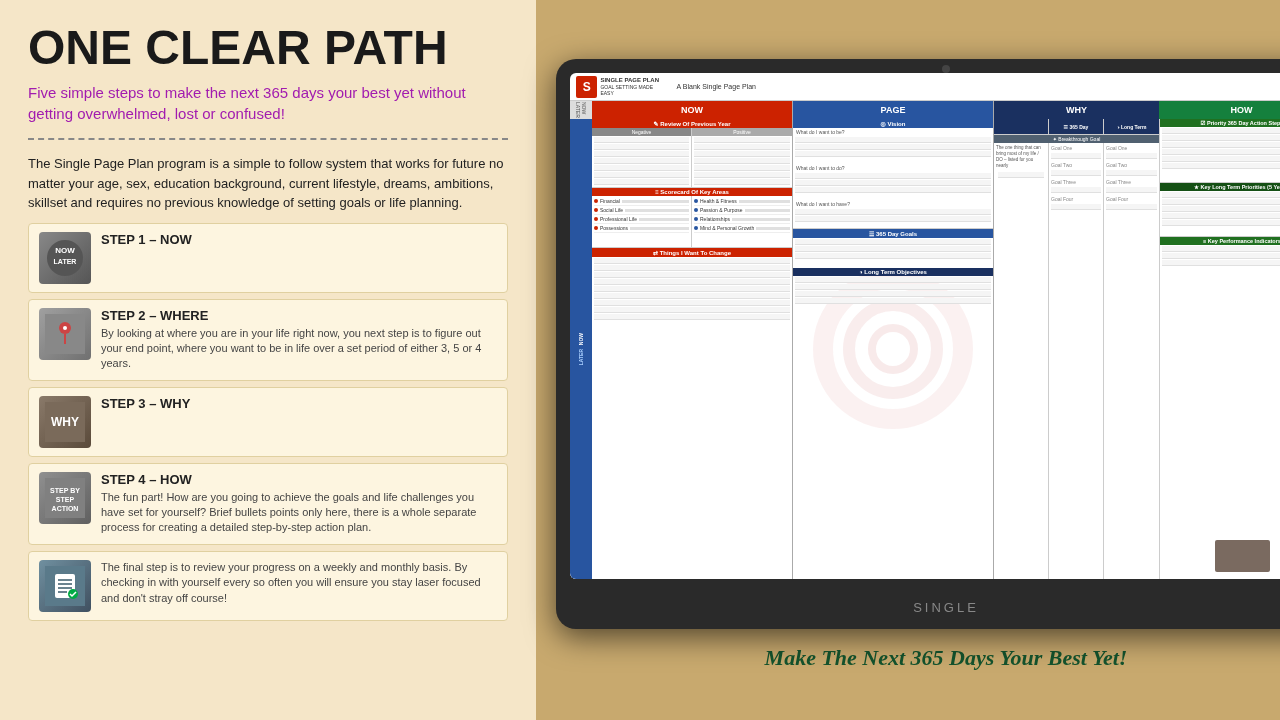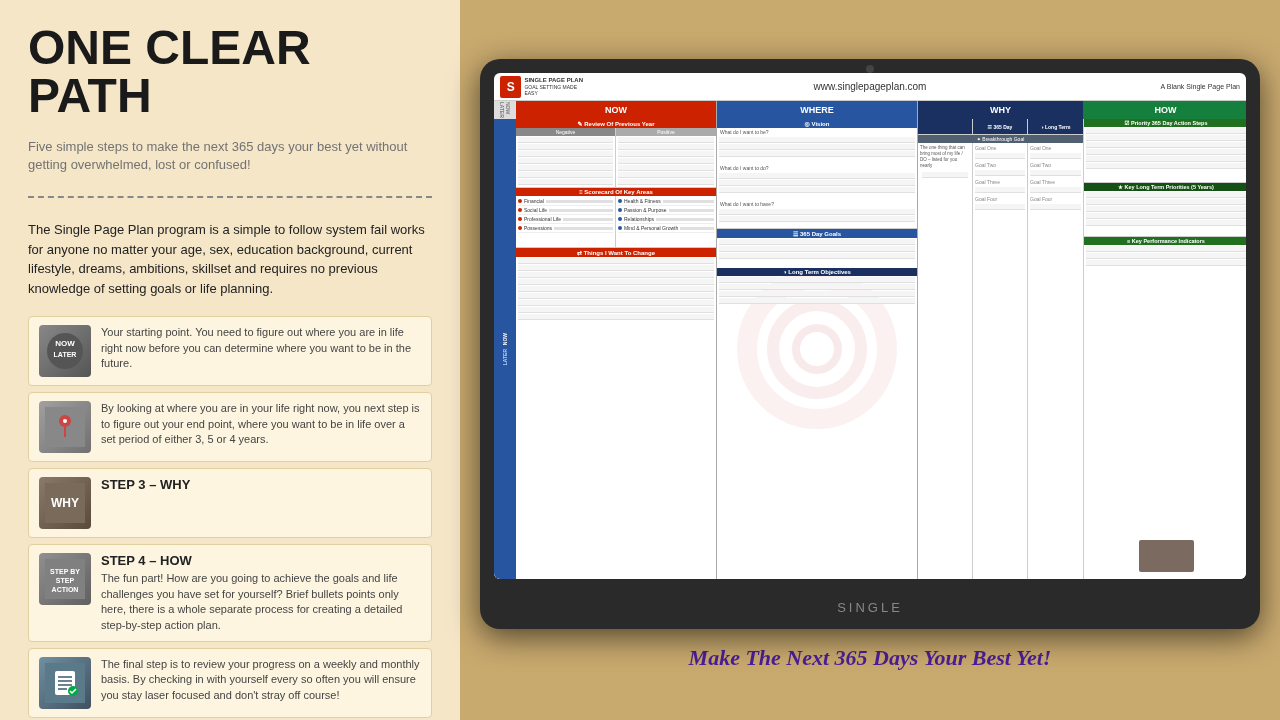--- a/index.html
+++ b/index.html
@@ -7,42 +7,42 @@
       width: 1280px;
       height: 720px;
       overflow: hidden;
       font-family: Arial, sans-serif;
       background: #c8a96e;
       display: flex;
     }
 
     
     .left-panel {
-      width: 460px;
+      width: 536px;
       height: 720px;
       background: #f5e6c8;
       padding: 24px 28px;
       display: flex;
       flex-direction: column;
-      gap: 18px;
+      gap: 10px;
       flex-shrink: 0;
     }
 
     .main-title {
       font-size: 48px;
       font-weight: 900;
       color: #1a1a1a;
       line-height: 1.0;
       text-transform: uppercase;
       font-family: Impact, Arial, sans-serif;
     }
 
     .subtitle {
-      font-size: 13px;
-      color: #737373;
+      font-size: 15px;
+      color: #a21caf;
       line-height: 1.4;
     }
 
     .divider {
       border: none;
       border-top: 2px dashed #888;
       margin: 4px 0;
     }
 
     .description {
@@ -263,60 +263,61 @@
       height: 3px;
       background: #e0e0e0;
     }
 
     
     .bottom-tagline {
       text-align: center;
       font-size: 22px;
       font-style: italic;
       font-weight: bold;
-      color: #4c1d95;
+      color: #14532d;
       margin-top: 16px;
       font-family: Georgia, serif;
     }
 
   </style>
 </head>
 <body>
 
 <div class="left-panel">
   <h1 class="main-title">ONE CLEAR PATH</h1>
   <p class="subtitle">Five simple steps to make the next 365 days your best yet without getting overwhelmed, lost or confused!</p>
   <hr class="divider">
-  <p class="description">The Single Page Plan program is a simple to follow system fail works for anyone no matter your age, sex, education background, current lifestyle, dreams, ambitions, skillset and requires no previous knowledge of setting goals or life planning.</p>
+  <p class="description">The Single Page Plan program is a simple to follow system that works for future no matter your age, sex, education background, current lifestyle, dreams, ambitions, skillset and requires no previous knowledge of setting goals or life planning.</p>
 
   <div class="steps-list">
 
     <div class="step-item">
       <div class="step-icon now-icon">
         <svg width="40" height="40" viewBox="0 0 40 40">
           <circle cx="20" cy="20" r="18" fill="#555"></circle>
           <text x="20" y="15" text-anchor="middle" fill="white" font-size="8" font-weight="bold">NOW</text>
           <text x="20" y="26" text-anchor="middle" fill="white" font-size="7">LATER</text>
         </svg>
       </div>
       <div class="step-content">
-        <div class="step-desc">Your starting point. You need to figure out where you are in life right now before you can determine where you want to be in the future.</div>
+        <div class="step-title">STEP 1 – NOW</div>
       </div>
     </div>
 
     <div class="step-item">
       <div class="step-icon where-icon">
         <svg width="40" height="40" viewBox="0 0 40 40">
           <rect width="40" height="40" fill="#888"></rect>
           <circle cx="20" cy="14" r="6" fill="#cc4444"></circle>
           <path d="M20 20 L20 30" stroke="#cc4444" stroke-width="2"></path>
           <circle cx="20" cy="14" r="2" fill="white"></circle>
         </svg>
       </div>
       <div class="step-content">
+        <div class="step-title">STEP 2 – WHERE</div>
         <div class="step-desc">By looking at where you are in your life right now, you next step is to figure out your end point, where you want to be in life over a set period of either 3, 5 or 4 years.</div>
       </div>
     </div>
 
     <div class="step-item">
       <div class="step-icon why-icon">
         <svg width="40" height="40" viewBox="0 0 40 40">
           <rect width="40" height="40" fill="#7a6a5a"></rect>
           <text x="20" y="24" text-anchor="middle" fill="white" font-size="12" font-weight="bold">WHY</text>
         </svg>
@@ -372,31 +373,30 @@
 
         <div class="ti-header">
           <div class="ti-logo">
             <div class="ti-logo-sq">S</div>
             <div class="ti-logo-words">
               <div>SINGLE
 PAGE PLAN</div>
               <div style="font-size:5px; font-weight:normal;">GOAL SETTING MADE EASY</div>
             </div>
           </div>
-          <div class="ti-url">www.singlepageplan.com</div>
           <div class="ti-right">A Blank Single Page Plan</div>
         </div>
 
         <div style="display:grid; grid-template-columns:22px 200px 1px 200px 1px 165px 165px; height:18px; background:#eee;">
           <div style="background:#ddd; display:flex; align-items:center; justify-content:center;">
             <span style="font-size:5px; color:#555; writing-mode:vertical-rl;">NOW<br>LATER</span>
           </div>
           <div class="ti-ch red">NOW</div>
           <div style="background:#aaa;"></div>
-          <div class="ti-ch blue">WHERE</div>
+          <div class="ti-ch blue">PAGE</div>
           <div style="background:#aaa;"></div>
           <div class="ti-ch" style="background:#1a3060;">WHY</div>
           <div class="ti-ch green">HOW</div>
         </div>
 
         <div style="flex:1; display:grid; grid-template-columns:22px 200px 1px 200px 1px 165px 165px; overflow:hidden; background:#fff;">
 
           <div style="background:#2855a0; display:flex; flex-direction:column; align-items:center; justify-content:center; gap:4px;">
             <span style="writing-mode:vertical-rl; transform:rotate(180deg); font-size:5px; color:white; font-weight:bold;">NOW</span>
             <span style="writing-mode:vertical-rl; transform:rotate(180deg); font-size:5px; color:#aad0ff; font-weight:bold;">LATER</span>

